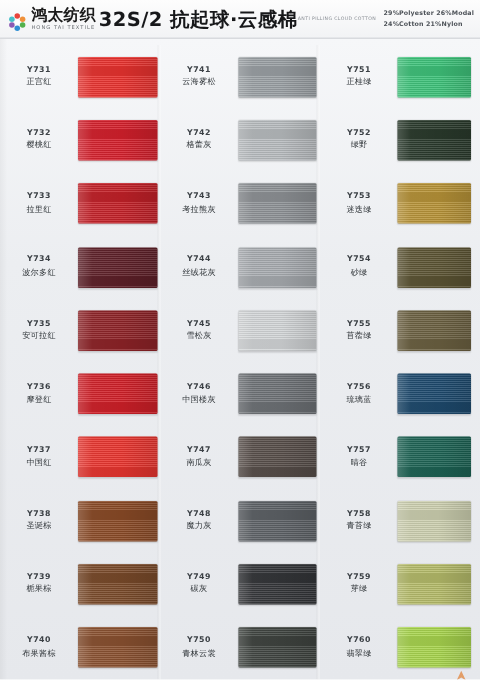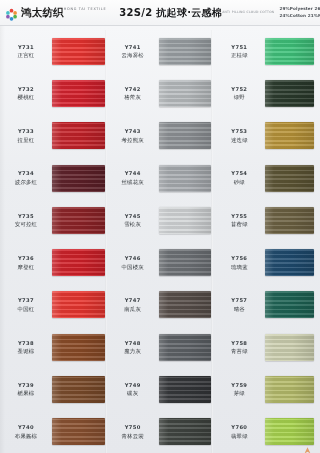--- a/index.html
+++ b/index.html
@@ -22,32 +22,32 @@
     background: linear-gradient(180deg,#fdfdfd 0%, #f2f3f5 100%);
     border-bottom: 1px solid #d8dade;
     display: flex;
     align-items: center;
     padding: 0 4px 0 5px;
   }
   .brand { display: flex; align-items: center; gap: 3px; flex: 0 0 auto; }
   .brand-mark {
     width: 13px; height: 13px; position: relative;
   }
-  .brand-text { display: flex; flex-direction: row; line-height: 1; }
+  .brand-text { display: flex; flex-direction: column; line-height: 1; }
   .brand-cn {
     font-size: 10.5px; font-weight: bold; color: #1b1b1b;
     letter-spacing: .2px; white-space: nowrap;
   }
   .brand-en {
     font-size: 3.4px; color: #6b6f74; letter-spacing: .7px;
     white-space: nowrap; margin-top: 1px;
   }
   .title-main {
-    margin-left: 13px;
-    font-size: 10px; font-weight: bold; color: #17181a;
+    margin-left: 2px;
+    font-size: 13px; font-weight: bold; color: #17181a;
     letter-spacing: .3px; white-space: nowrap;
   }
   .spec {
     margin-left: auto;
     display: flex; align-items: center; gap: 5px;
   }
   .spec-en {
     font-size: 3.1px; color: #8a8f95; line-height: 1.35;
     letter-spacing: .25px; white-space: nowrap; text-align: left;
   }

